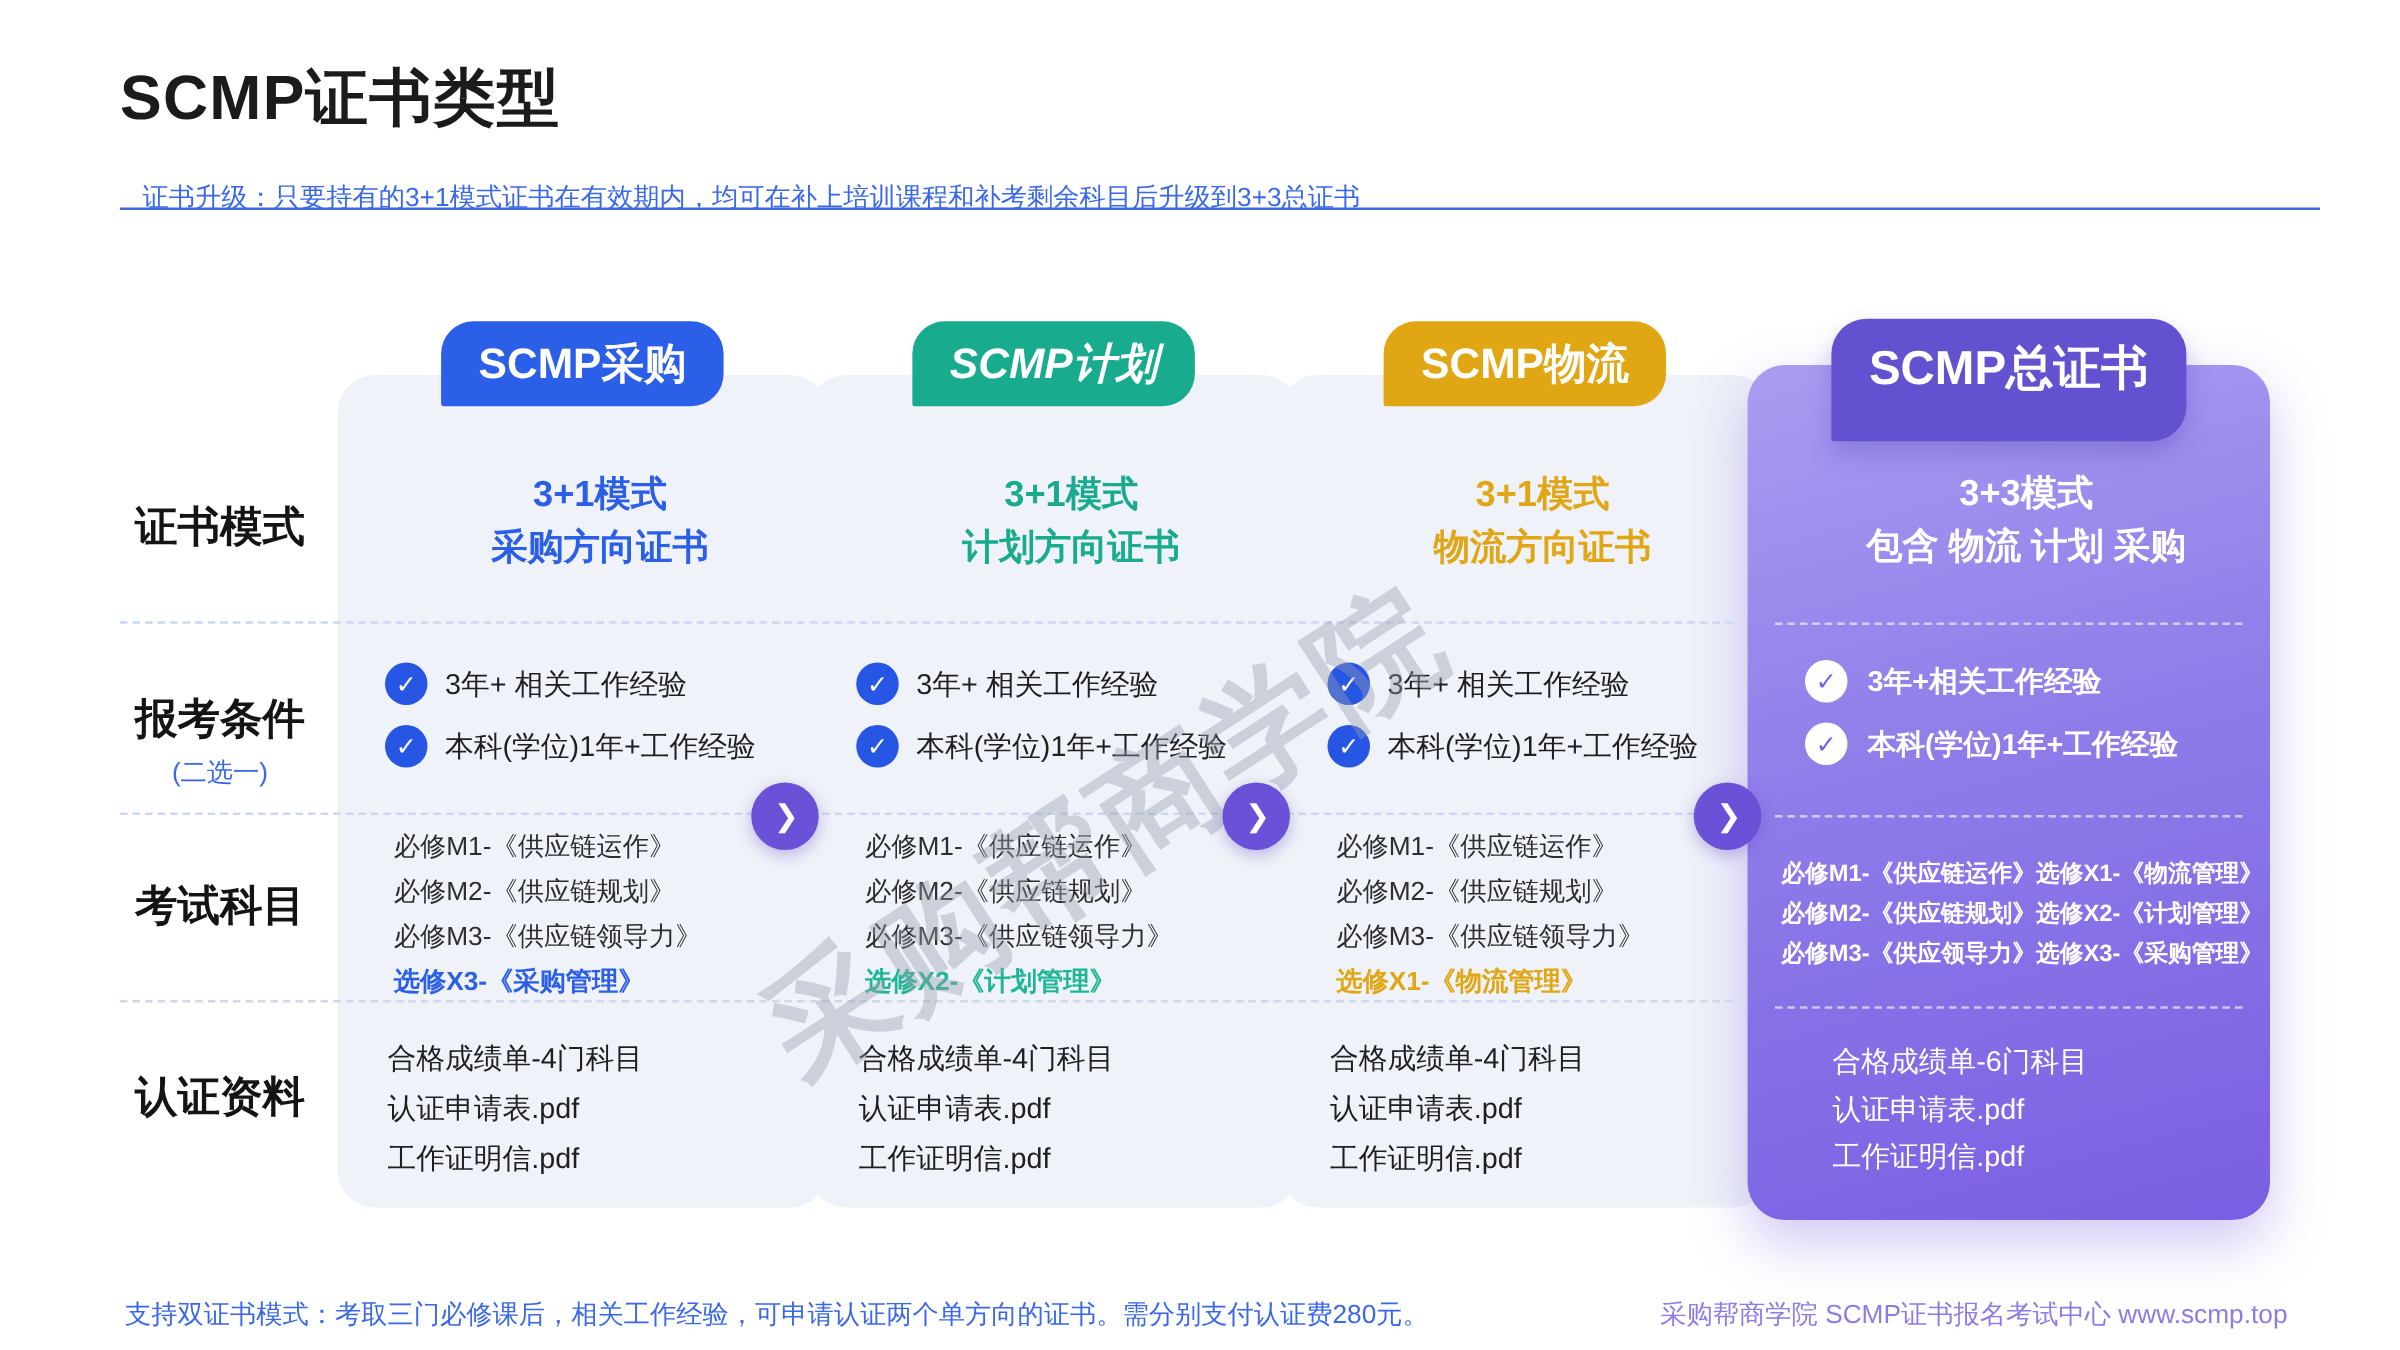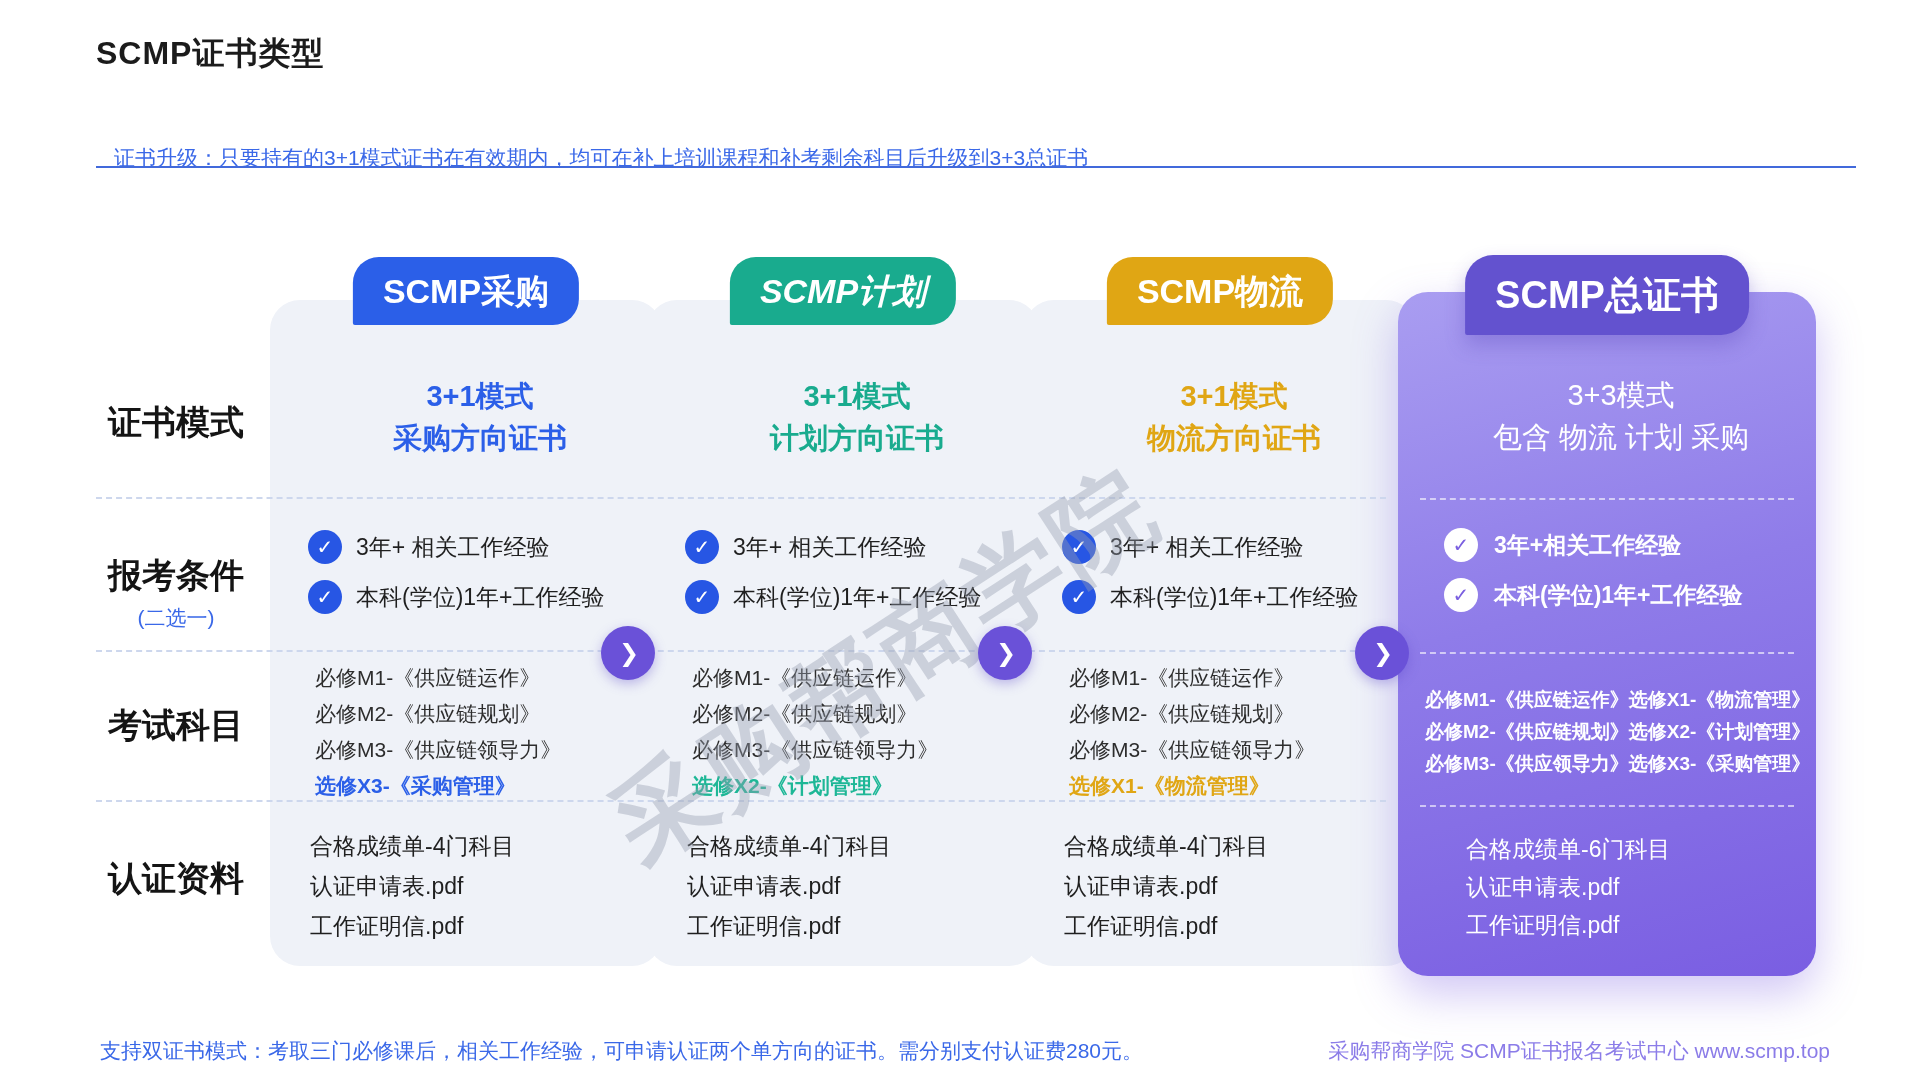--- a/index.html
+++ b/index.html
@@ -1,20 +1,20 @@
 <!DOCTYPE html>
 <html><head>
 <meta charset="utf-8">
 <style>
   html,body{margin:0;padding:0;background:#fff;}
   .page{position:relative;width:1920px;height:1080px;background:#ffffff;overflow:hidden;
         font-family:"Liberation Sans","DejaVu Sans",sans-serif;}
 
   
-  .title{position:absolute;left:96px;top:32px;font-size:32px;font-weight:900;color:#1b1b1b;margin:0;letter-spacing:1px;}
+  .title{position:absolute;left:96px;top:45px;font-size:50px;font-weight:900;color:#1b1b1b;margin:0;letter-spacing:1px;}
   .subtitle{position:absolute;left:98px;top:128px;font-size:21px;color:#3a68e8;margin:16px;font-weight:500;}
   .rule{position:absolute;left:96px;top:166px;width:1760px;height:2px;background:#4169db;}
 
   
   .rowlab{position:absolute;left:86px;width:180px;text-align:center;font-size:34px;font-weight:800;color:#141414;line-height:40px;}
   .rowlab.mode{top:402px;} .rowlab.conds{top:555px;} .rowlab.subs{top:705px;} .rowlab.mats{top:858px;}
   .rowlab-note{position:absolute;left:86px;width:180px;text-align:center;top:604px;font-size:21px;color:#3a68e8;font-weight:500;}
 
   
   .hdash{position:absolute;left:96px;width:1290px;height:0;border-top:2px dashed #cdd7ed;z-index:3;}
@@ -24,26 +24,26 @@
   .card{position:absolute;top:300px;width:392px;height:666px;background:#eff2f8;border-radius:30px;z-index:1;}
   .card.c1{left:270px;} .card.c2{left:647px;} .card.c3{left:1024px;}
   .card.c4{left:1398px;top:292px;width:418px;height:684px;
            background:linear-gradient(165deg,#a99df1 0%,#8f7ce9 45%,#7a5ee2 100%);
            box-shadow:0 18px 44px rgba(122,94,226,.35);}
 
   .badge{position:absolute;top:-43px;left:50%;transform:translateX(-50%);height:68px;line-height:68px;
          padding:0 30px;border-radius:26px 26px 26px 2px;color:#fff;font-size:34px;font-weight:800;
          white-space:nowrap;z-index:4;}
   .c1 .badge{background:#2b5fe8;} .c2 .badge{background:#19ab8e;font-style:italic;} .c3 .badge{background:#e0a614;}
-  .c4 .badge{background:#6352cf;height:80px;line-height:80px;top:-37px;font-size:38px;
+  .c4 .badge{background:#6352cf;height:98px;line-height:80px;top:-37px;font-size:38px;
              border-radius:28px 28px 28px 2px;box-shadow:0 10px 20px rgba(80,60,180,.3);}
 
   .mode-block{position:absolute;top:75px;left:0;right:0;text-align:center;font-size:29px;font-weight:700;line-height:42px;margin-left:28px;}
   .c1 .mode-block{color:#2b5fe8;} .c2 .mode-block{color:#19ab8e;} .c3 .mode-block{color:#e0a614;}
-  .c4 .mode-block{top:82px;color:#ffffff;font-weight:400;}
+  .c4 .mode-block{top:82px;color:#ffffff;font-weight:700;}
 
   .cond-list{position:absolute;top:222px;left:38px;right:8px;}
   .c4 .cond-list{top:228px;left:46px;}
   .cond{display:flex;align-items:center;gap:14px;height:50px;font-size:23px;color:#1f1f1f;font-weight:500;white-space:nowrap;}
   .c4 .cond{color:#ffffff;font-weight:600;gap:16px;}
   .ck{width:34px;height:34px;border-radius:50%;background:#2756e4;color:#fff;font-size:20px;font-weight:900;
       display:flex;align-items:center;justify-content:center;flex:0 0 34px;}
   .c4 .ck{background:#ffffff;color:#7a5fe0;}
 
   .sub-list{position:absolute;top:360px;left:45px;font-size:21px;color:#2d2d2d;line-height:36px;font-weight:500;white-space:nowrap;}

